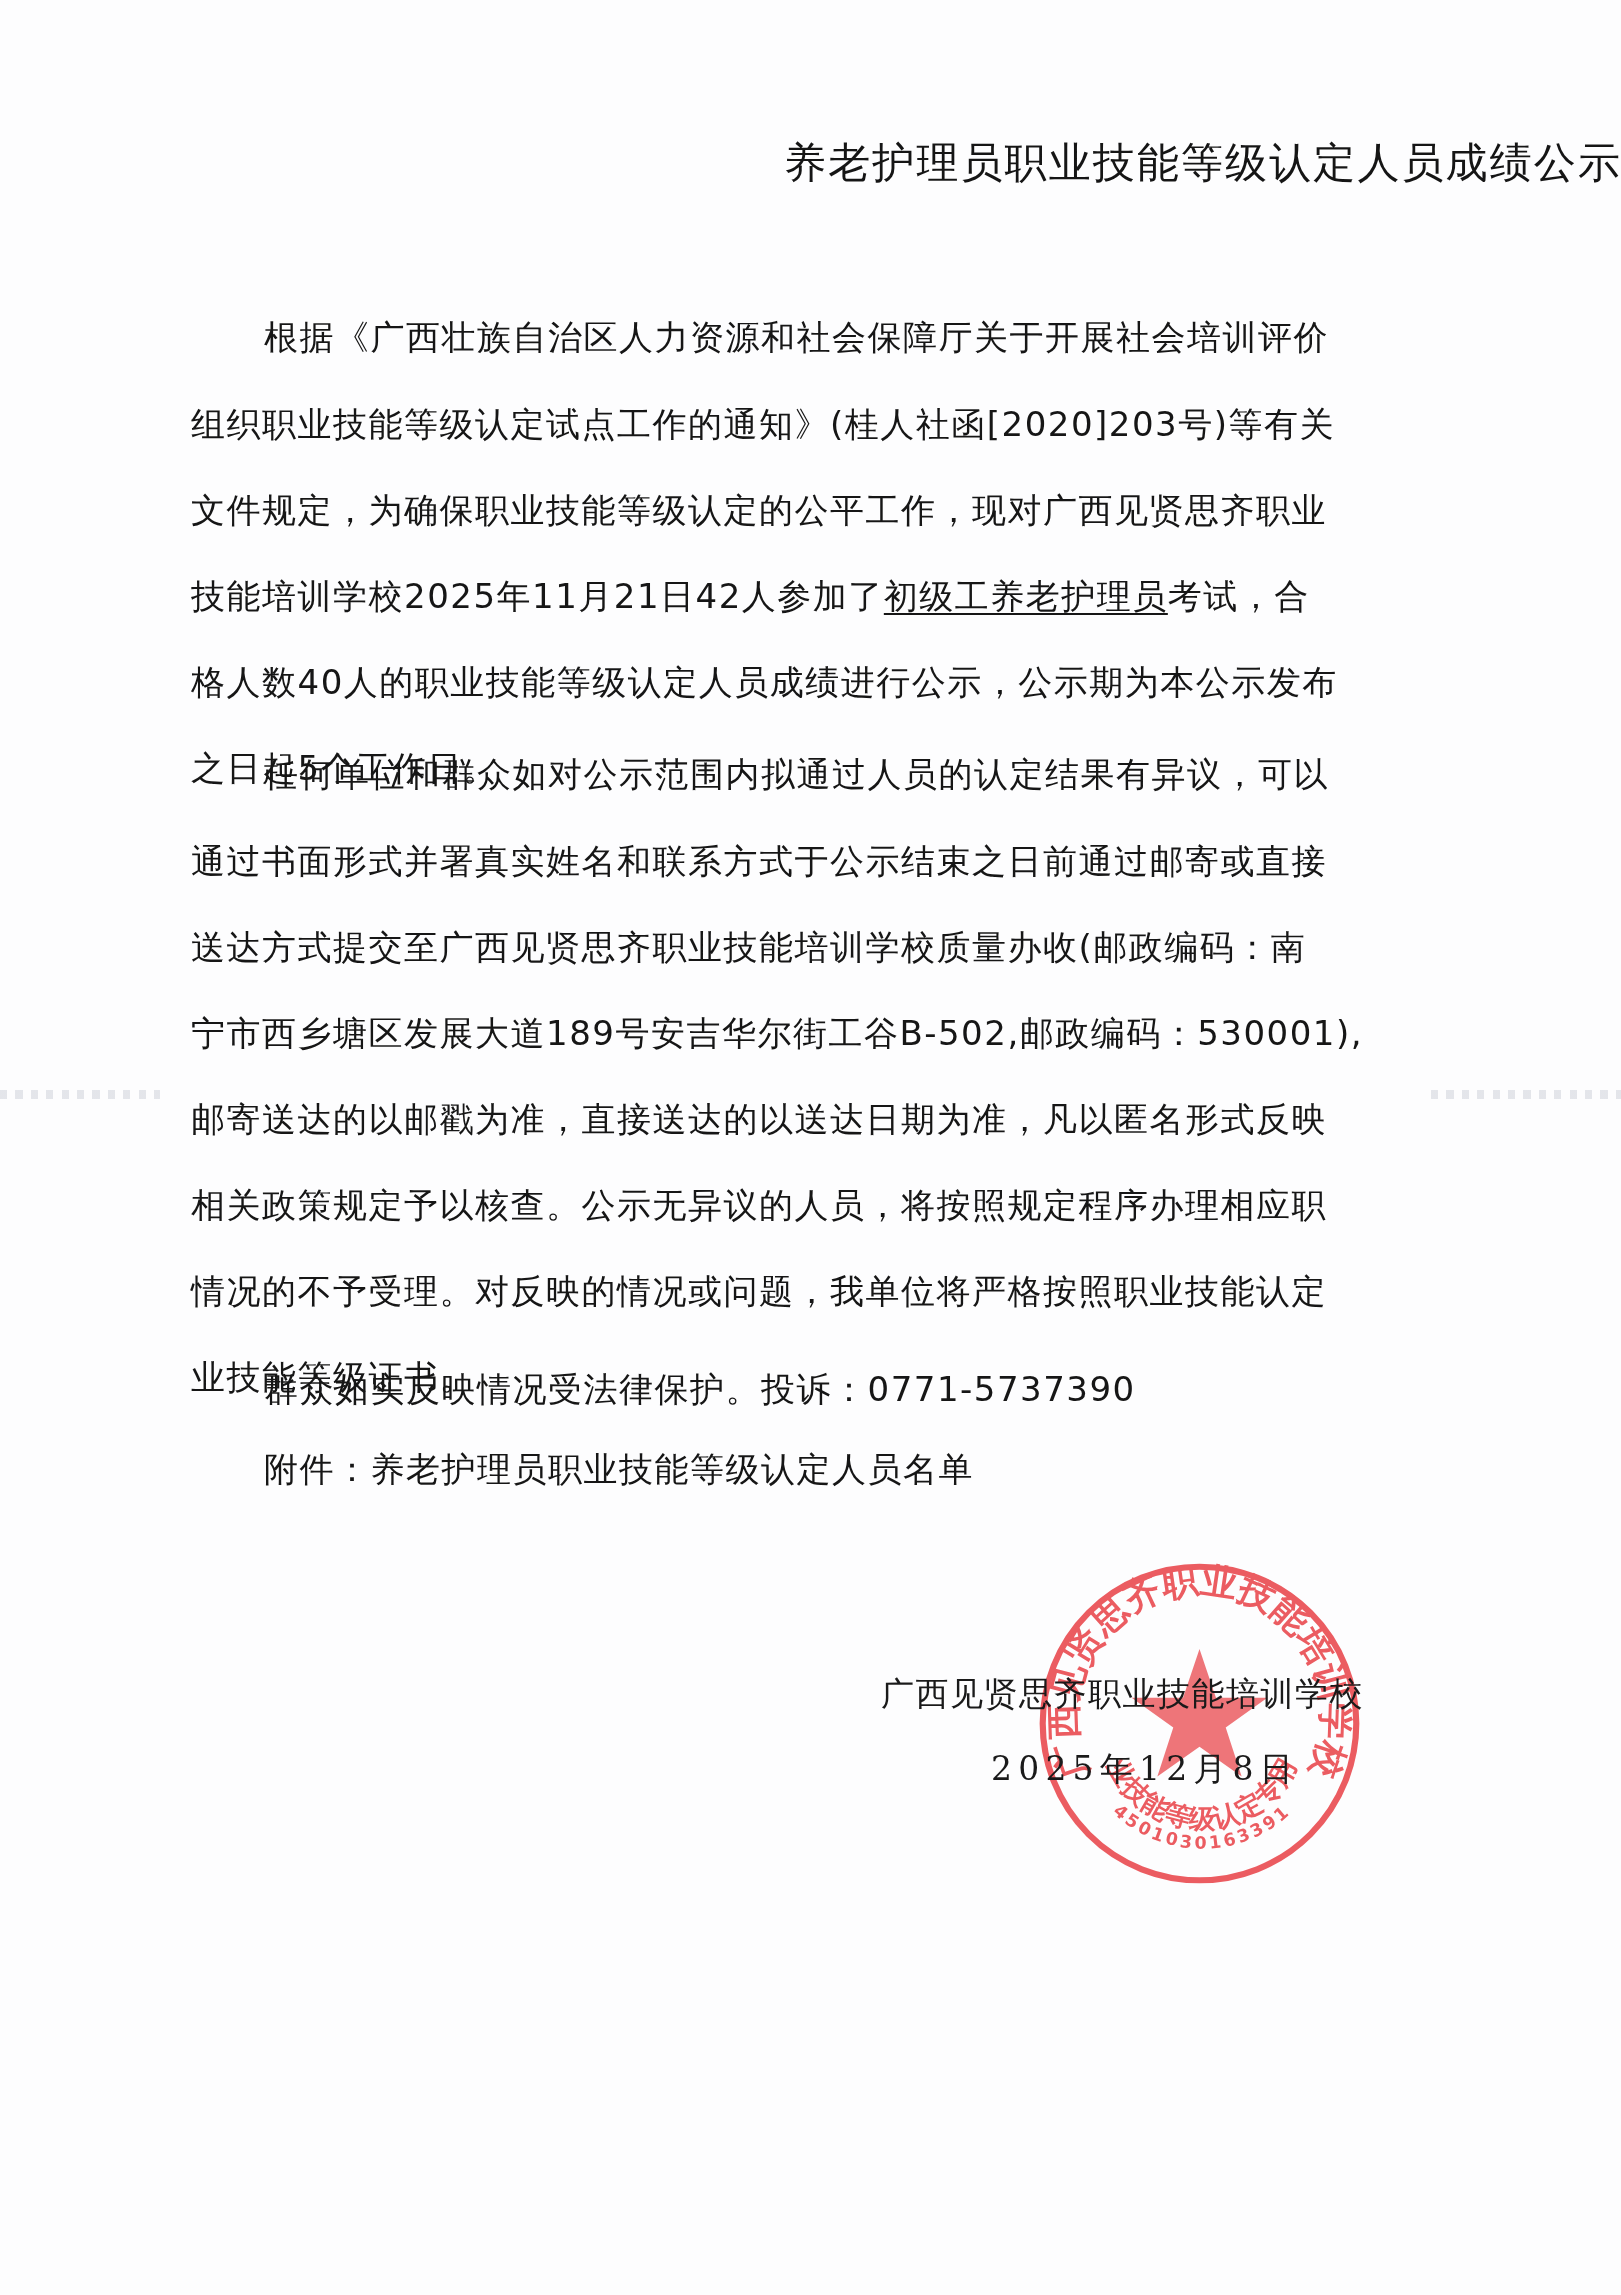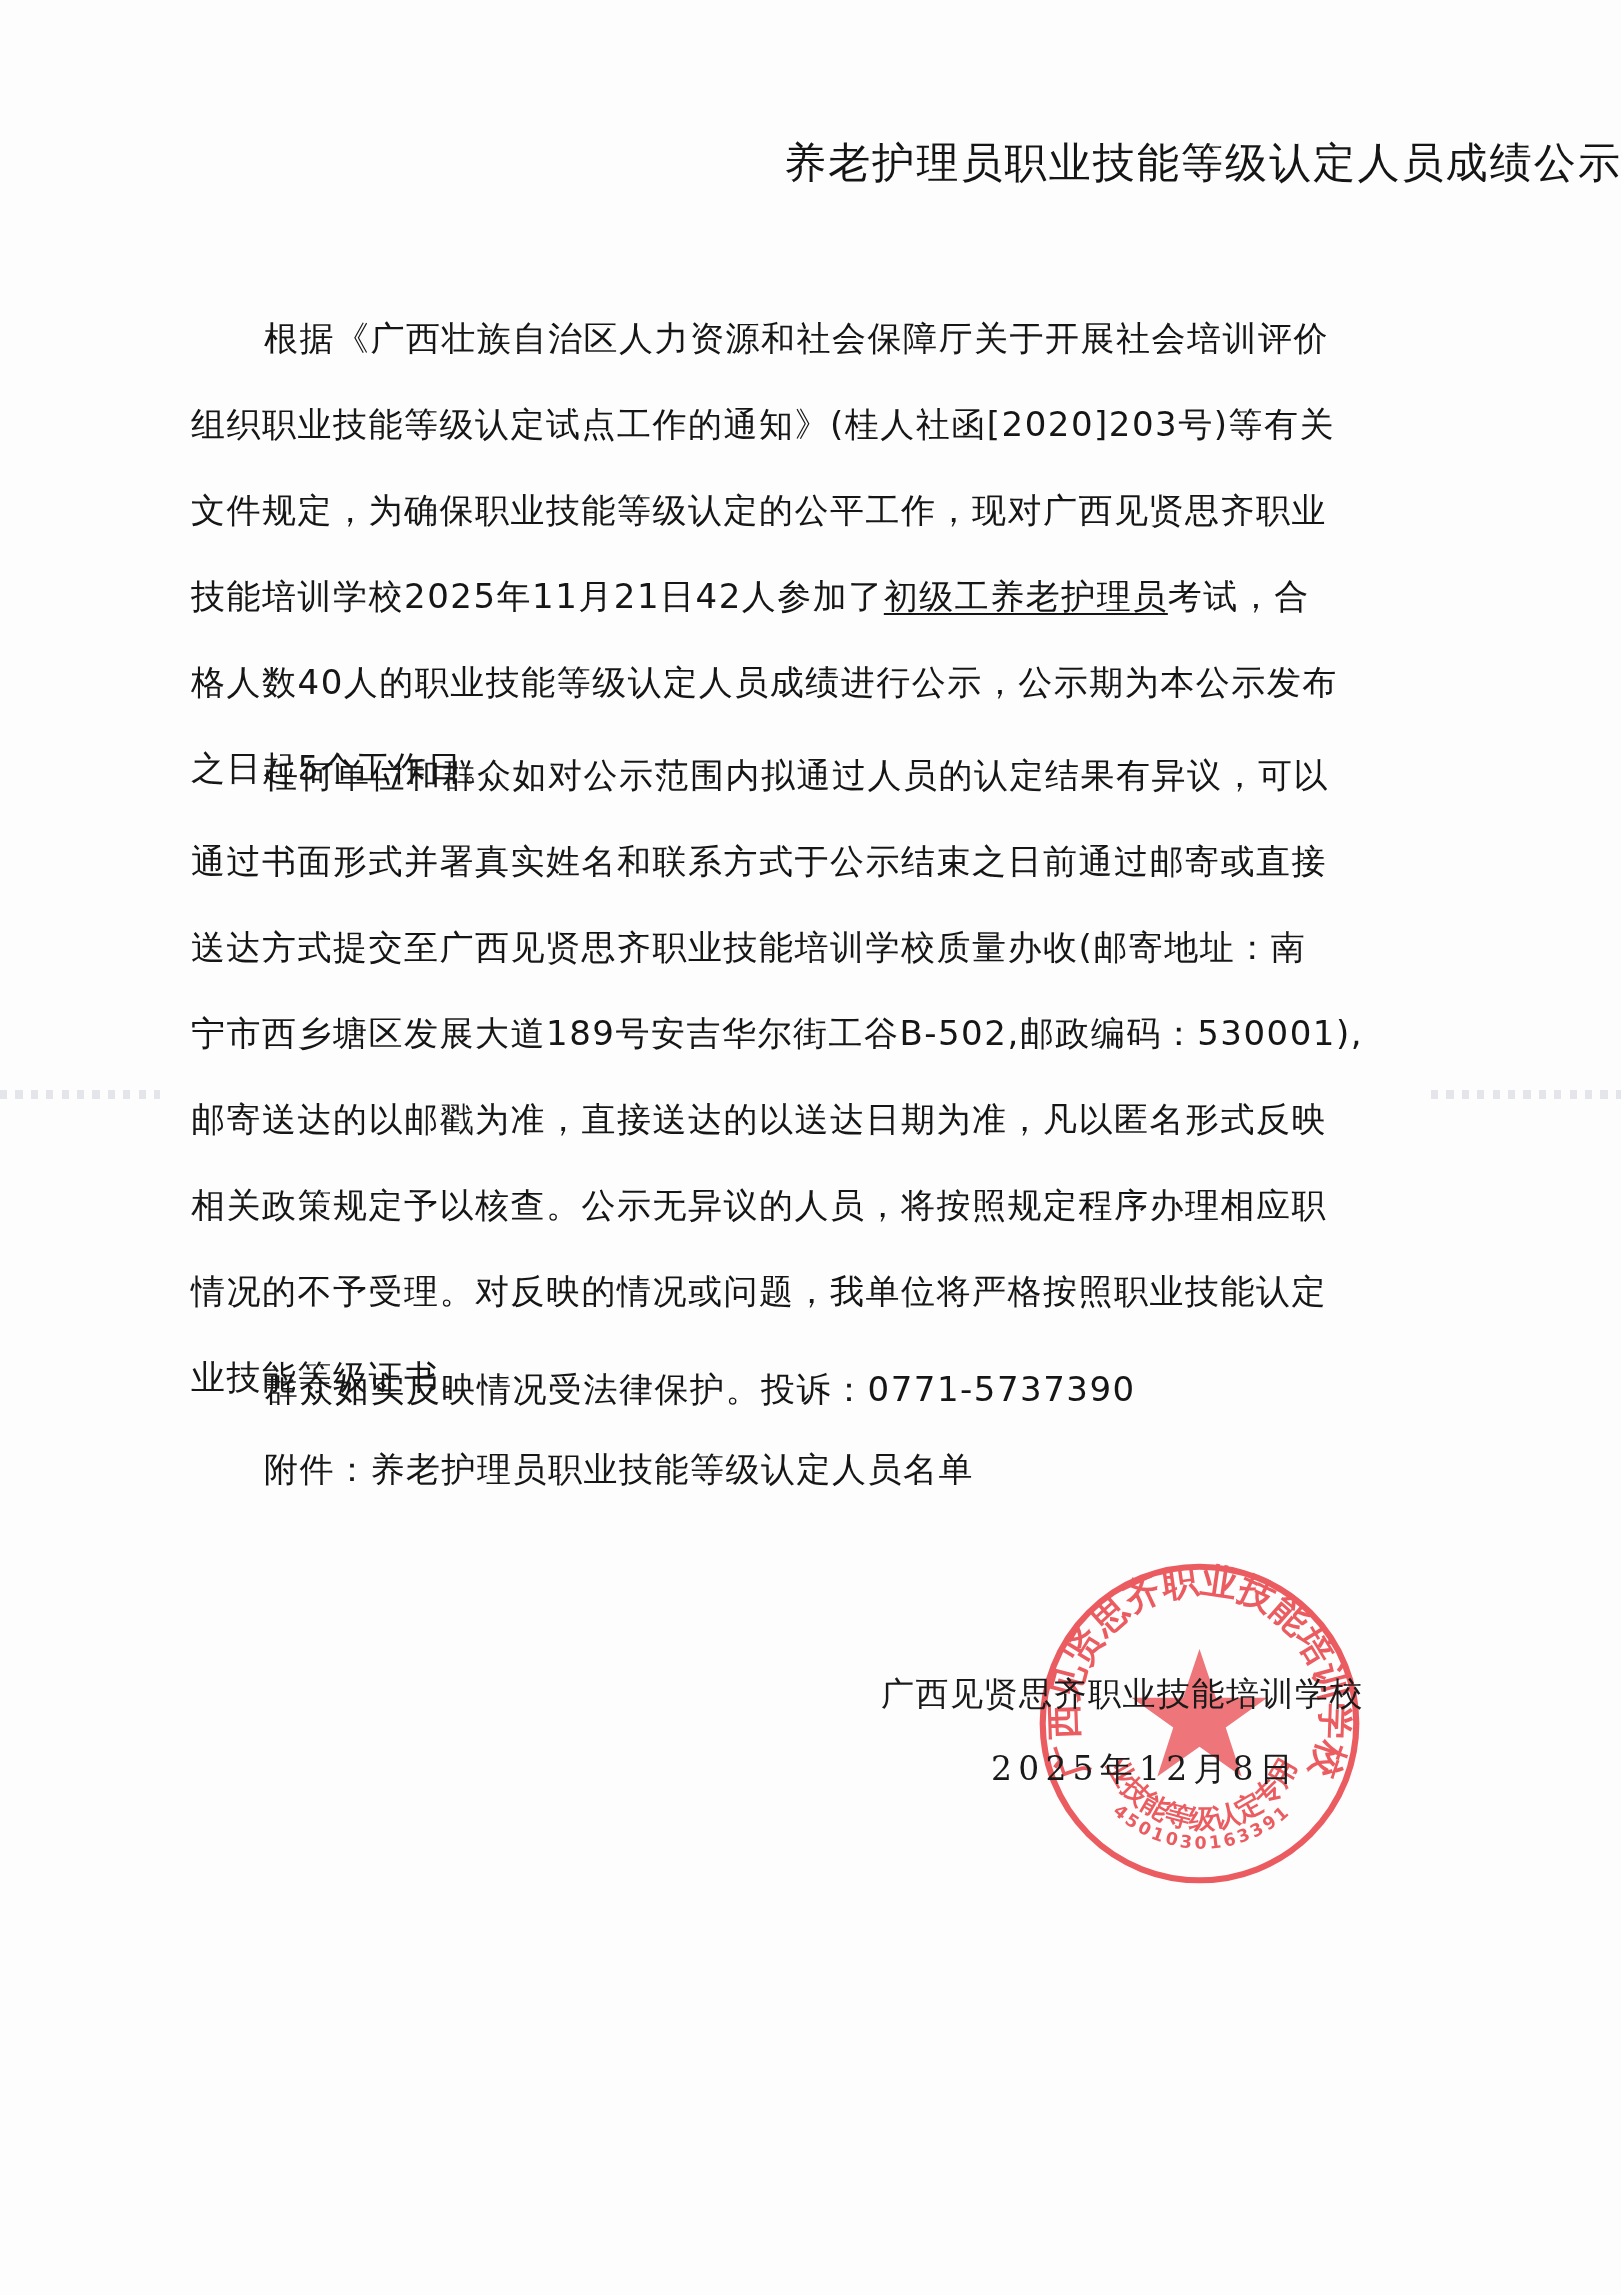--- a/index.html
+++ b/index.html
@@ -19,21 +19,21 @@
   }
   .body-text {
     position: absolute; left: 191px; width: 1240px;
     font-size: 34px; line-height: 86px;
     letter-spacing: 1.5px;
     text-align: justify;
     font-family: "DejaVu Sans", "Liberation Sans", sans-serif;
     color: #161616;
   }
   .line { display: block; white-space: nowrap; }
-  .line.first { padding-left: 73px; }
+  .line.first { padding-left: 73px; font-family: Liberation Serif, serif; }
   .u { text-decoration: underline; text-underline-offset: 5.1px; text-decoration-thickness: 2.1px; }
   #p1 { top: 295px; }
   #p2 { top: 732px; }
   #p3 { top: 1346px; }
   #p4 { top: 1426px; }
   .indent-line { padding-left: 73px; display: block; white-space: nowrap; }
   .sig {
     position: absolute; font-size: 33px; letter-spacing: 1.5px;
     font-family: "DejaVu Sans", "Liberation Sans", sans-serif;
     color: #1a1a1a; white-space: nowrap; z-index: 3;
@@ -58,21 +58,21 @@
     <span class="line">组织职业技能等级认定试点工作的通知》(桂人社函[2020]203号)等有关</span>
     <span class="line">文件规定，为确保职业技能等级认定的公平工作，现对广西见贤思齐职业</span>
     <span class="line"><span>技能培训学校2025年11月21日42人参加了</span><span class="u">初级工养老护理员</span><span>考试，合</span></span>
     <span class="line">格人数40人的职业技能等级认定人员成绩进行公示，公示期为本公示发布</span>
     <span class="line">之日起5个工作日。</span>
   </div>
 
   <div class="body-text" id="p2">
     <span class="line first">任何单位和群众如对公示范围内拟通过人员的认定结果有异议，可以</span>
     <span class="line">通过书面形式并署真实姓名和联系方式于公示结束之日前通过邮寄或直接</span>
-    <span class="line">送达方式提交至广西见贤思齐职业技能培训学校质量办收(邮寄地址：南</span>
+    <span class="line">送达方式提交至广西见贤思齐职业技能培训学校质量办收(邮政编码：南</span>
     <span class="line">宁市西乡塘区发展大道189号安吉华尔街工谷B-502,邮政编码：530001),</span>
     <span class="line">邮寄送达的以邮戳为准，直接送达的以送达日期为准，凡以匿名形式反映</span>
     <span class="line">相关政策规定予以核查。公示无异议的人员，将按照规定程序办理相应职</span>
     <span class="line">情况的不予受理。对反映的情况或问题，我单位将严格按照职业技能认定</span>
     <span class="line">业技能等级证书。</span>
   </div>
 
   <div class="body-text" id="p3">
     <span class="indent-line">群众如实反映情况受法律保护。投诉：0771-5737390</span>
   </div>

